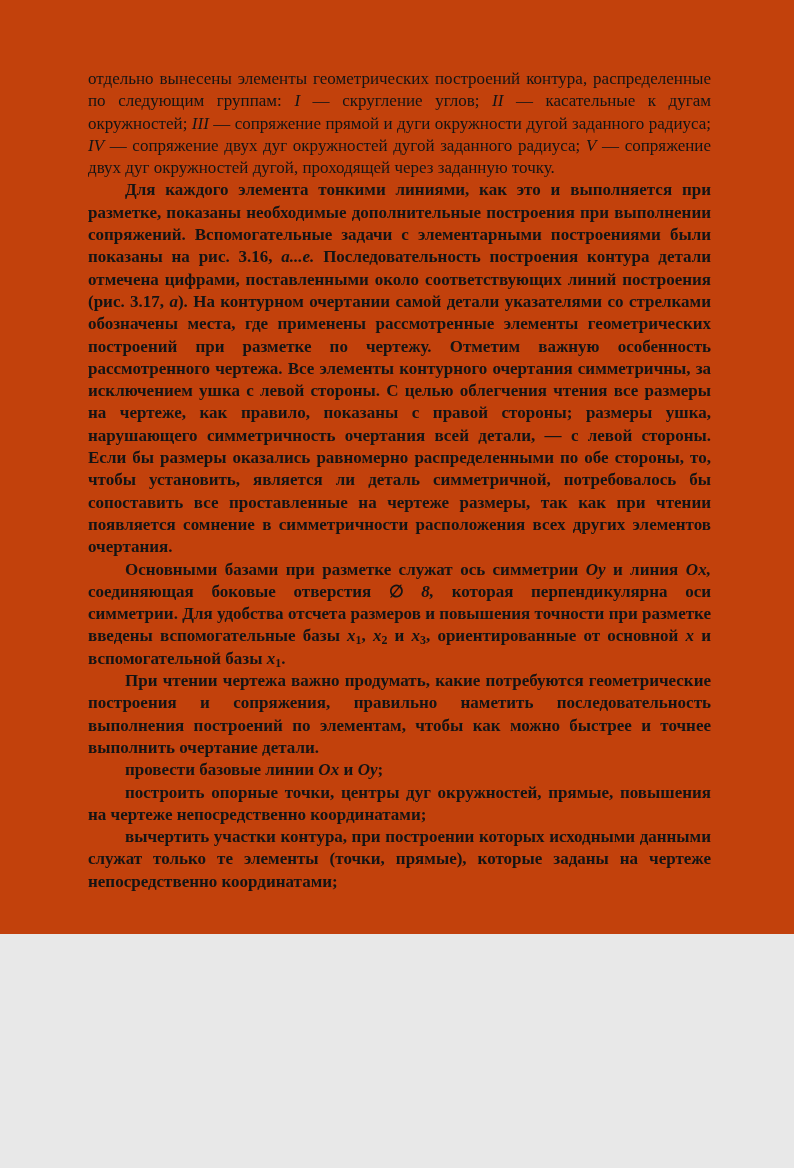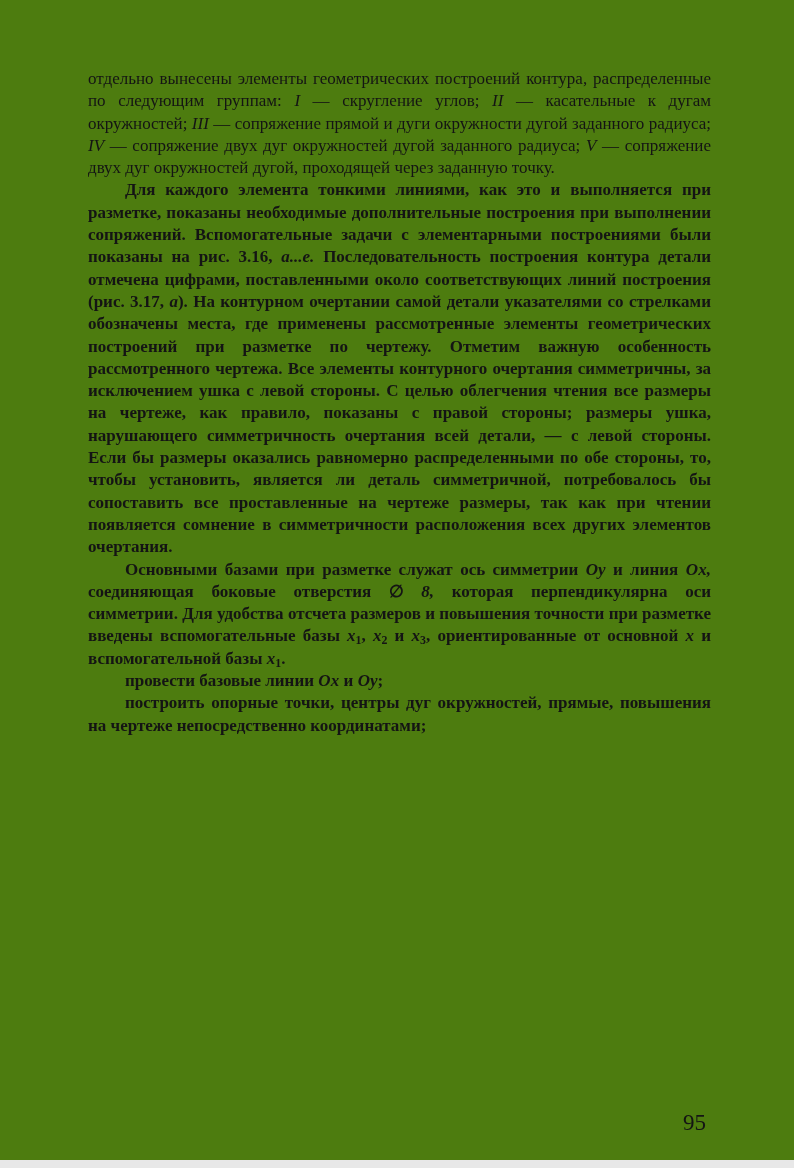--- a/index.html
+++ b/index.html
@@ -3,22 +3,22 @@
 <meta charset="utf-8">
 <style>
   html, body {
     margin: 0;
     padding: 0;
     background: #e8e8e8;
   }
   .page {
     position: relative;
     width: 794px;
-    height: 1160px;
-    background: #4d7c0f;
+    height: 934px;
+    background: #c2410c;
     overflow: hidden;
     font-family: "Liberation Serif", "DejaVu Serif", serif;
     color: #141414;
   }
   .text-block {
     position: absolute;
     left: 88px;
     top: 68px;
     width: 623px;
     font-size: 17px;
@@ -52,17 +52,19 @@
   }
 </style>
 </head>
 <body>
 
 <div class="page">
   <div class="text-block">
       <p class="para"><span>отдельно вынесены элементы геометрических построений контура, распределенные по следующим группам: </span><span class="it">I</span><span> — скругление углов; </span><span class="it">II</span><span> — касательные к дугам окружностей; </span><span class="it">III</span><span> — сопряжение прямой и дуги окружности дугой заданного радиуса; </span><span class="it">IV</span><span> — сопряжение двух дуг окружностей дугой заданного радиуса; </span><span class="it">V</span><span> — сопряжение двух дуг окружностей дугой, проходящей через заданную точку.</span></p>
       <p class="para indent"><span>Для каждого элемента тонкими линиями, как это и выполняется при разметке, показаны необходимые дополнительные построения при выполнении сопряжений. Вспомогательные задачи с элементарными построениями были показаны на рис. 3.16, </span><span class="it">а...е.</span><span> Последовательность построения контура детали отмечена цифрами, поставленными около соответствующих линий построения (рис. 3.17, </span><span class="it">а</span><span>). На контурном очертании самой детали указателями со стрелками обозначены места, где применены рассмотренные элементы геометрических построений при разметке по чертежу. Отметим важную особенность рассмотренного чертежа. Все элементы контурного очертания симметричны, за исключением ушка с левой стороны. С целью облегчения чтения все размеры на чертеже, как правило, показаны с правой стороны; размеры ушка, нарушающего симметричность очертания всей детали, — с левой стороны. Если бы размеры оказались равномерно распределенными по обе стороны, то, чтобы установить, является ли деталь симметричной, потребовалось бы сопоставить все проставленные на чертеже размеры, так как при чтении появляется сомнение в симметричности расположения всех других элементов очертания.</span></p>
       <p class="para indent"><span>Основными базами при разметке служат ось симметрии </span><span class="it">Оу</span><span> и линия </span><span class="it">Ох,</span><span> соединяющая боковые отверстия ∅ </span><span class="it">8,</span><span> которая перпендикулярна оси симметрии. Для удобства отсчета размеров и повышения точности при разметке введены вспомогательные базы </span><span class="it">x</span><span class="sub">1</span><span>, </span><span class="it">x</span><span class="sub">2</span><span> и </span><span class="it">x</span><span class="sub">3</span><span>, ориентированные от основной </span><span class="it">x</span><span> и вспомогательной базы </span><span class="it">x</span><span class="sub">1</span><span>.</span></p>
+      <p class="para indent"><span>При чтении чертежа важно продумать, какие потребуются геометрические построения и сопряжения, правильно наметить последовательность выполнения построений по элементам, чтобы как можно быстрее и точнее выполнить очертание детали.</span></p>
       <p class="para indent"><span>провести базовые линии </span><span class="it">Ох</span><span> и </span><span class="it">Оу</span><span>;</span></p>
       <p class="para indent"><span>построить опорные точки, центры дуг окружностей, прямые, повышения на чертеже непосредственно координатами;</span></p>
+      <p class="para indent"><span>вычертить участки контура, при построении которых исходными данными служат только те элементы (точки, прямые), которые заданы на чертеже непосредственно координатами;</span></p>
     </div>
   <div class="page-number">95</div>
 </div>
 
 </body></html>

